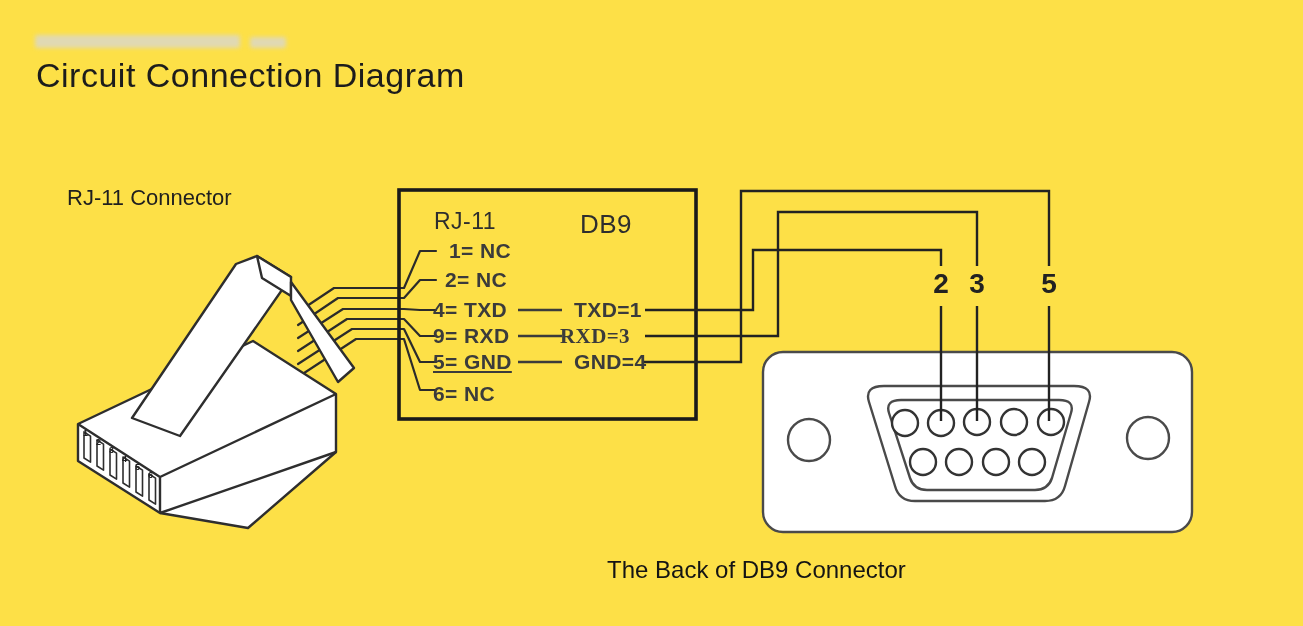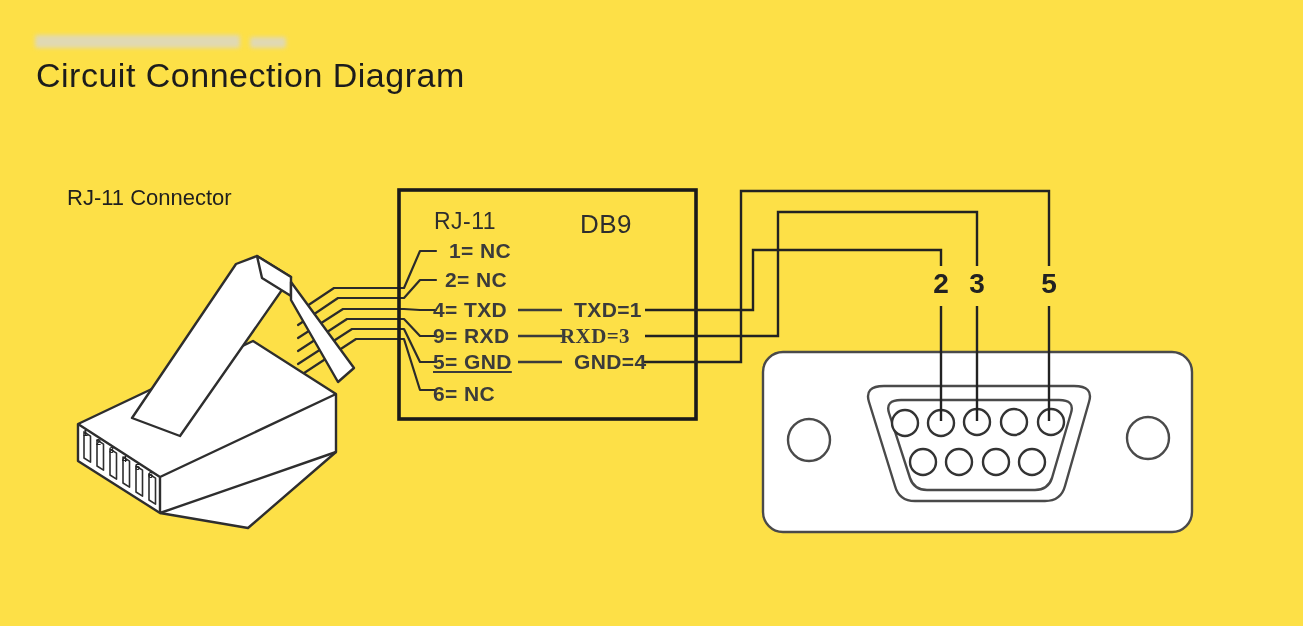--- a/index.html
+++ b/index.html
@@ -113,14 +113,15 @@
   <div class="abs db9-pin-num" style="left:960px;top:268px;">3</div>
   <div class="abs db9-pin-num" style="left:1032px;top:268px;">5</div>
 
   <span class="tooth-num" style="left:83px;top:429px;">1</span>
   <span class="tooth-num" style="left:96px;top:438px;">2</span>
   <span class="tooth-num" style="left:109px;top:446px;">3</span>
   <span class="tooth-num" style="left:122px;top:455px;">4</span>
   <span class="tooth-num" style="left:135px;top:463px;">5</span>
   <span class="tooth-num" style="left:148px;top:471px;">6</span>
 
+  <div class="abs db9-caption">The Back of DB9 Connector</div>
 
 </div>
 
 </body></html>

